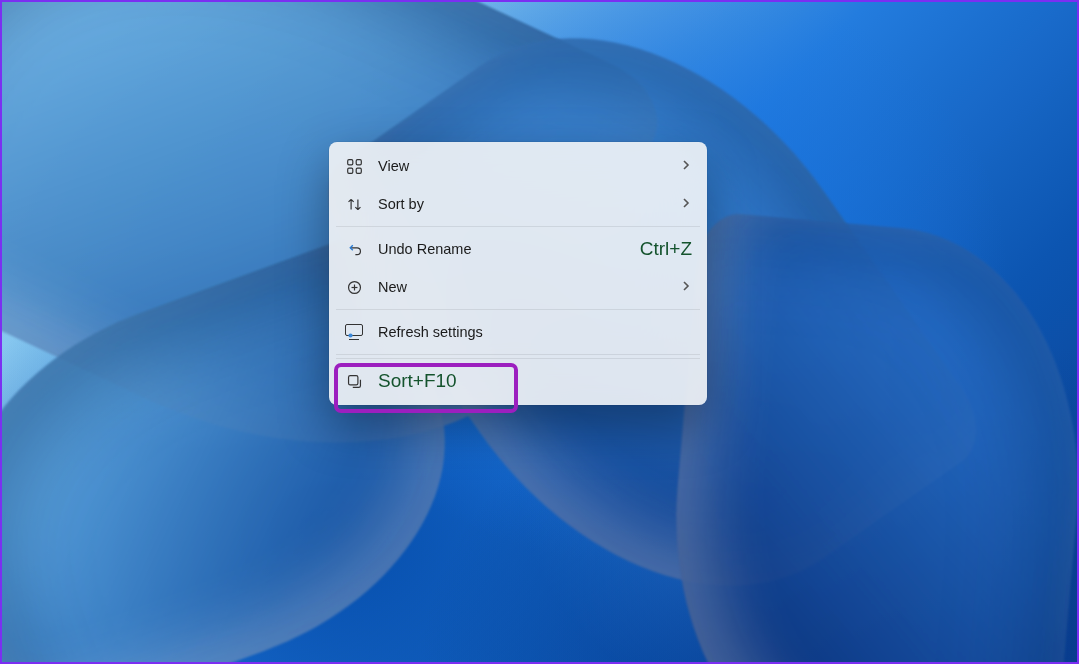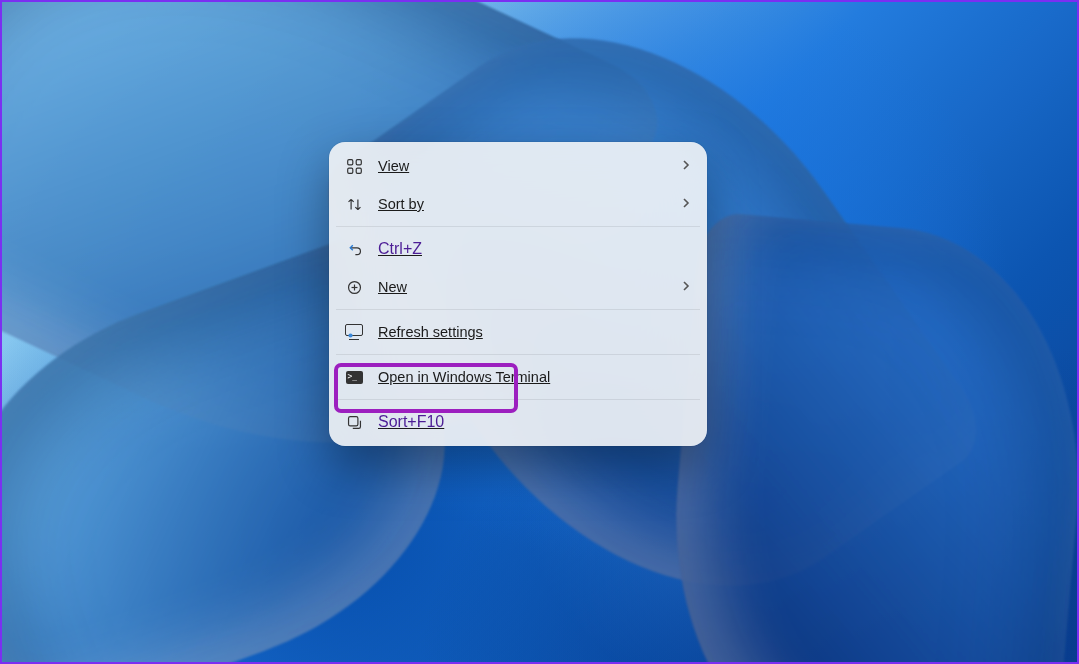--- a/index.html
+++ b/index.html
@@ -36,26 +36,25 @@
     .p3 { width:550px; height:400px; left: 600px; top: 300px; transform: rotate(95deg); background: linear-gradient(135deg, rgba(60,140,230,0.85), rgba(4,30,90,0.9)); }
     .p4 { width:500px; height:360px; left: -50px; top: 300px; transform: rotate(-20deg); }
 
     .context-menu {
       position: absolute;
       left: 327px;
       top: 140px;
       width: 378px;
       background: rgba(248,248,248,0.88);
       backdrop-filter: blur(30px);
-      border-radius: 16px;
+      border-radius: 8px;
       box-shadow: 0 20px 50px rgba(0,0,0,0.35), 0 0 0 1px rgba(0,0,0,0.05);
       padding: 5px;
       font-size: 14.5px;
       color: #1b1b1b;
-      text-decoration: underline;
     }
     .menu-item {
       display: flex;
       align-items: center;
       height: 38px;
       border-radius: 4px;
       padding: 0 10px;
       cursor: default;
     }
     .menu-icon {
@@ -63,21 +62,21 @@
       height: 20px;
       display: flex;
       align-items: center;
       justify-content: center;
       margin-right: 14px;
       color: #333;
       flex-shrink: 0;
     }
     .menu-icon svg { width: 17px; height: 17px; stroke: currentColor; fill: none; stroke-width: 1.4; }
     .menu-label { flex: 1; }
-    .menu-accel { color: #4c1d95; font-size: 16px; }
+    .menu-accel { color: #14532d; font-size: 19px; }
     .chevron { color: #555; }
     .chevron svg { width: 12px; height: 12px; stroke: currentColor; fill: none; stroke-width: 1.6; }
     .divider { height: 1px; background: rgba(0,0,0,0.08); margin: 3px 2px; }
 
     .highlight {
       position: absolute;
       border: 4px solid #9c1fbf;
       border-radius: 7px;
       pointer-events: none;
     }
@@ -148,20 +147,21 @@
 
   <div class="divider"></div>
 
   <div class="menu-item">
     <span class="menu-icon">
       <svg viewBox="0 0 20 20">
           <path d="M5 8h8a4 4 0 0 1 0 8h-2"></path>
           <polyline points="8,5 5,8 8,11" fill="none" stroke="#2a7bd4" stroke-width="1.6"></polyline>
         </svg>
     </span>
+    <span class="menu-label">Undo Rename</span>
     <span class="menu-accel">Ctrl+Z</span>
   </div>
 
   <div class="menu-item">
     <span class="menu-icon">
       <svg viewBox="0 0 20 20">
           <circle cx="10" cy="10" r="7"></circle>
           <line x1="10" y1="6.5" x2="10" y2="13.5"></line>
           <line x1="6.5" y1="10" x2="13.5" y2="10"></line>
         </svg>
@@ -183,26 +183,20 @@
               <circle cx="5" cy="5" r="3"></circle>
             </svg></span>
       </span>
     </span>
     <span class="menu-label">Refresh settings</span>
   </div>
 
 
   <div class="divider"></div>
 
-  <div class="menu-item">
-    <span class="menu-icon">
-      <span class="terminal-icon"></span>
-    </span>
-    <span class="menu-label">Open in Windows Terminal</span>
-  </div>
 
   <div class="divider"></div>
 
   <div class="menu-item">
     <span class="menu-icon">
       <svg viewBox="0 0 20 20">
           <rect x="3" y="3" width="11" height="11" rx="2"></rect>
           <path d="M8 17h7a2 2 0 0 0 2-2V8"></path>
         </svg>
     </span>

